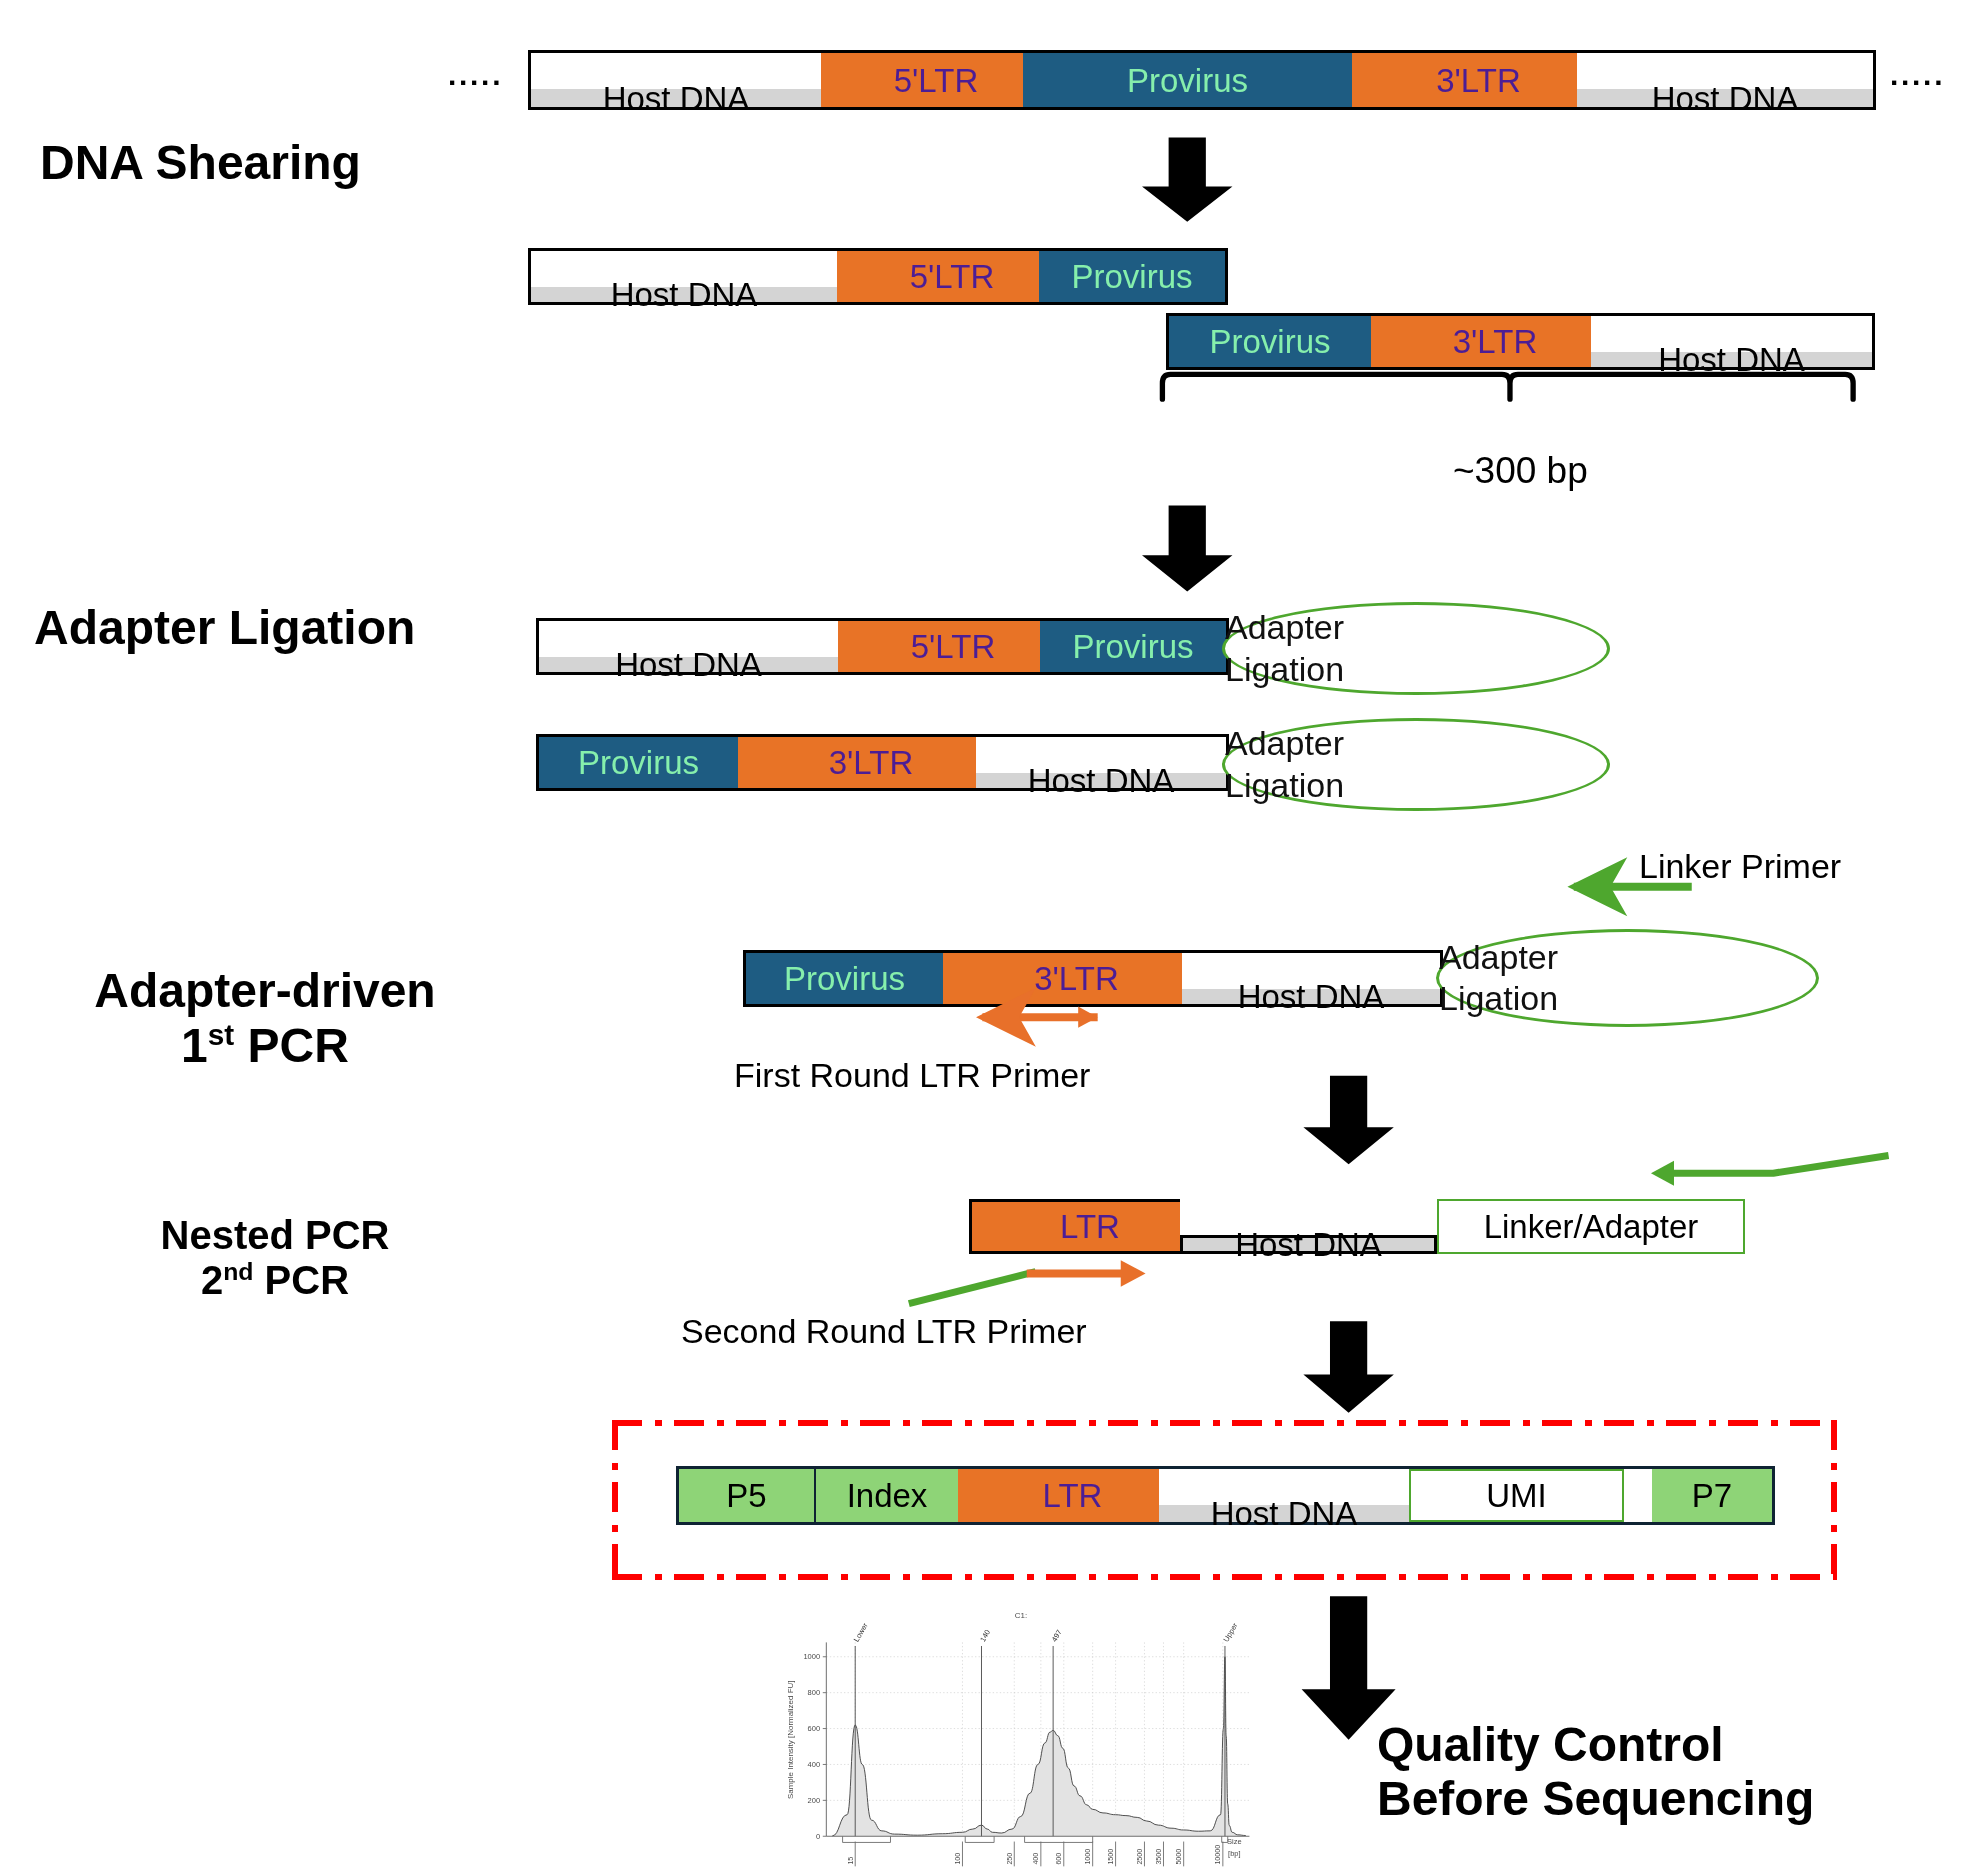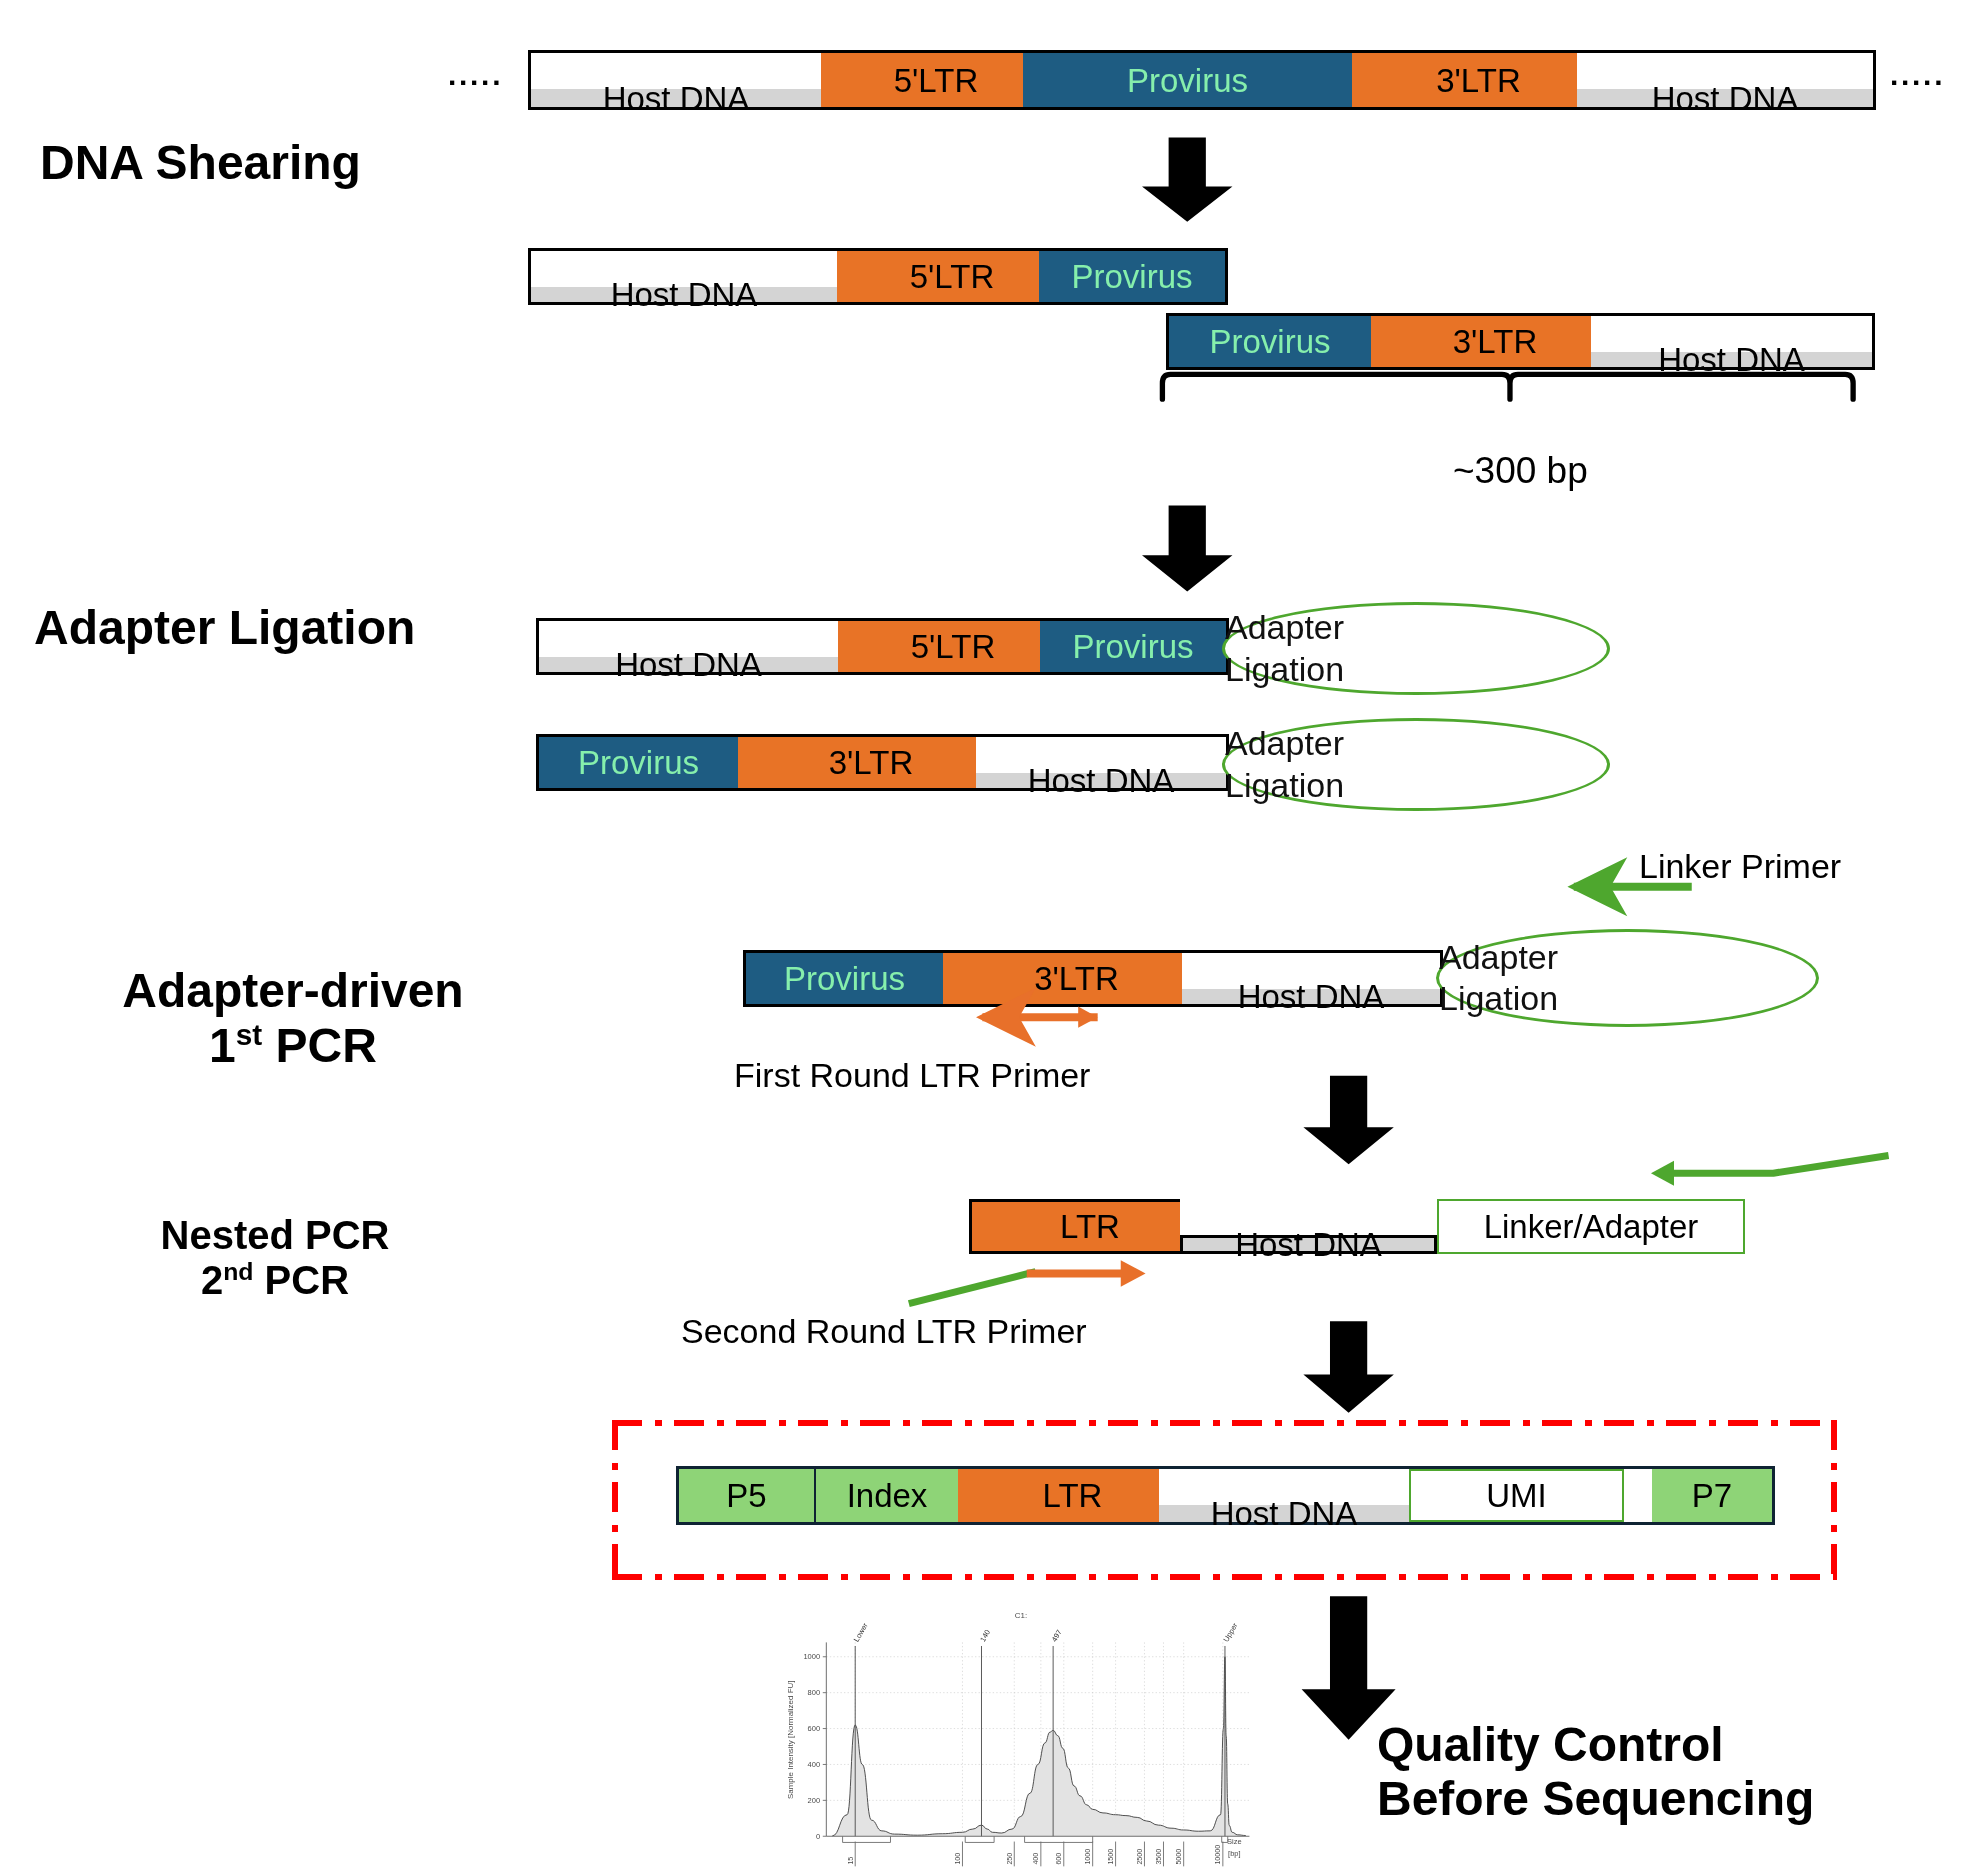--- a/index.html
+++ b/index.html
@@ -7,21 +7,21 @@
   #stage{position:relative;width:1987px;height:1873px;overflow:hidden;background:#fff;}
 
   
   .stage-label{position:absolute;font-weight:bold;color:#000;line-height:1.12;white-space:nowrap;}
 
   
   .bar{position:absolute;display:flex;align-items:stretch;border:3.5px solid #000;box-sizing:border-box;background:#fff;}
   .seg{display:flex;align-items:center;justify-content:center;box-sizing:border-box;}
   .seg span{display:block;line-height:1;white-space:nowrap;}
   .seg.host{background:#d4d4d4;color:#000;margin-top:36px;}
-  .seg.ltr{background:#e87326;color:#000000;padding-left:28px;}
+  .seg.ltr{background:#e87326;color:#4c1d95;padding-left:28px;}
   .seg.prov{background:#1e5c82;color:#86efac;}
   .seg.greenb{background:#ffffff;color:#000;border:2.7px solid #4ea72e;}
   .seg.p{background:#8ed477;color:#000;}
   .seg.umi{background:#ffffff;color:#000;border:2.7px solid #4ea72e;}
 
   
   .ellipse{position:absolute;border:3.5px solid #4ea72e;border-radius:50%;background:#fff;display:flex;flex-direction:column;
            align-items:flex-start;justify-content:center;box-sizing:border-box;color:#111;line-height:1.22;}
 
   
@@ -128,21 +128,21 @@
     <div class="seg host" style="flex:1 1 auto;">
       <span style="font-size:33px;">Host DNA</span>
       </div>
   </div>
 
   <div class="ellipse" style="left:1222px;top:718px;width:388px;height:93px;">
     <div style="font-size:34px;">Adapter</div>
     <div style="font-size:34px;">Ligation</div>
   </div>
 
-  <div class="stage-label" style="left:76px;top:964px;font-size:48px;text-align:center;width:434px;">
+  <div class="stage-label" style="left:48px;top:964px;font-size:48px;text-align:center;width:434px;">
     <div>Adapter-driven</div>
     <div>
       <span>1</span><sup style="font-size:0.62em;">st</sup><span> PCR</span>
     </div>
   </div>
 
   <div class="txt" style="left:1639px;top:847px;font-size:34px;">Linker Primer</div>
 
   <div class="bar" style="left:743px;top:950px;width:700px;height:57px;">
     <div class="seg prov" style="flex:0 0 197px;">

